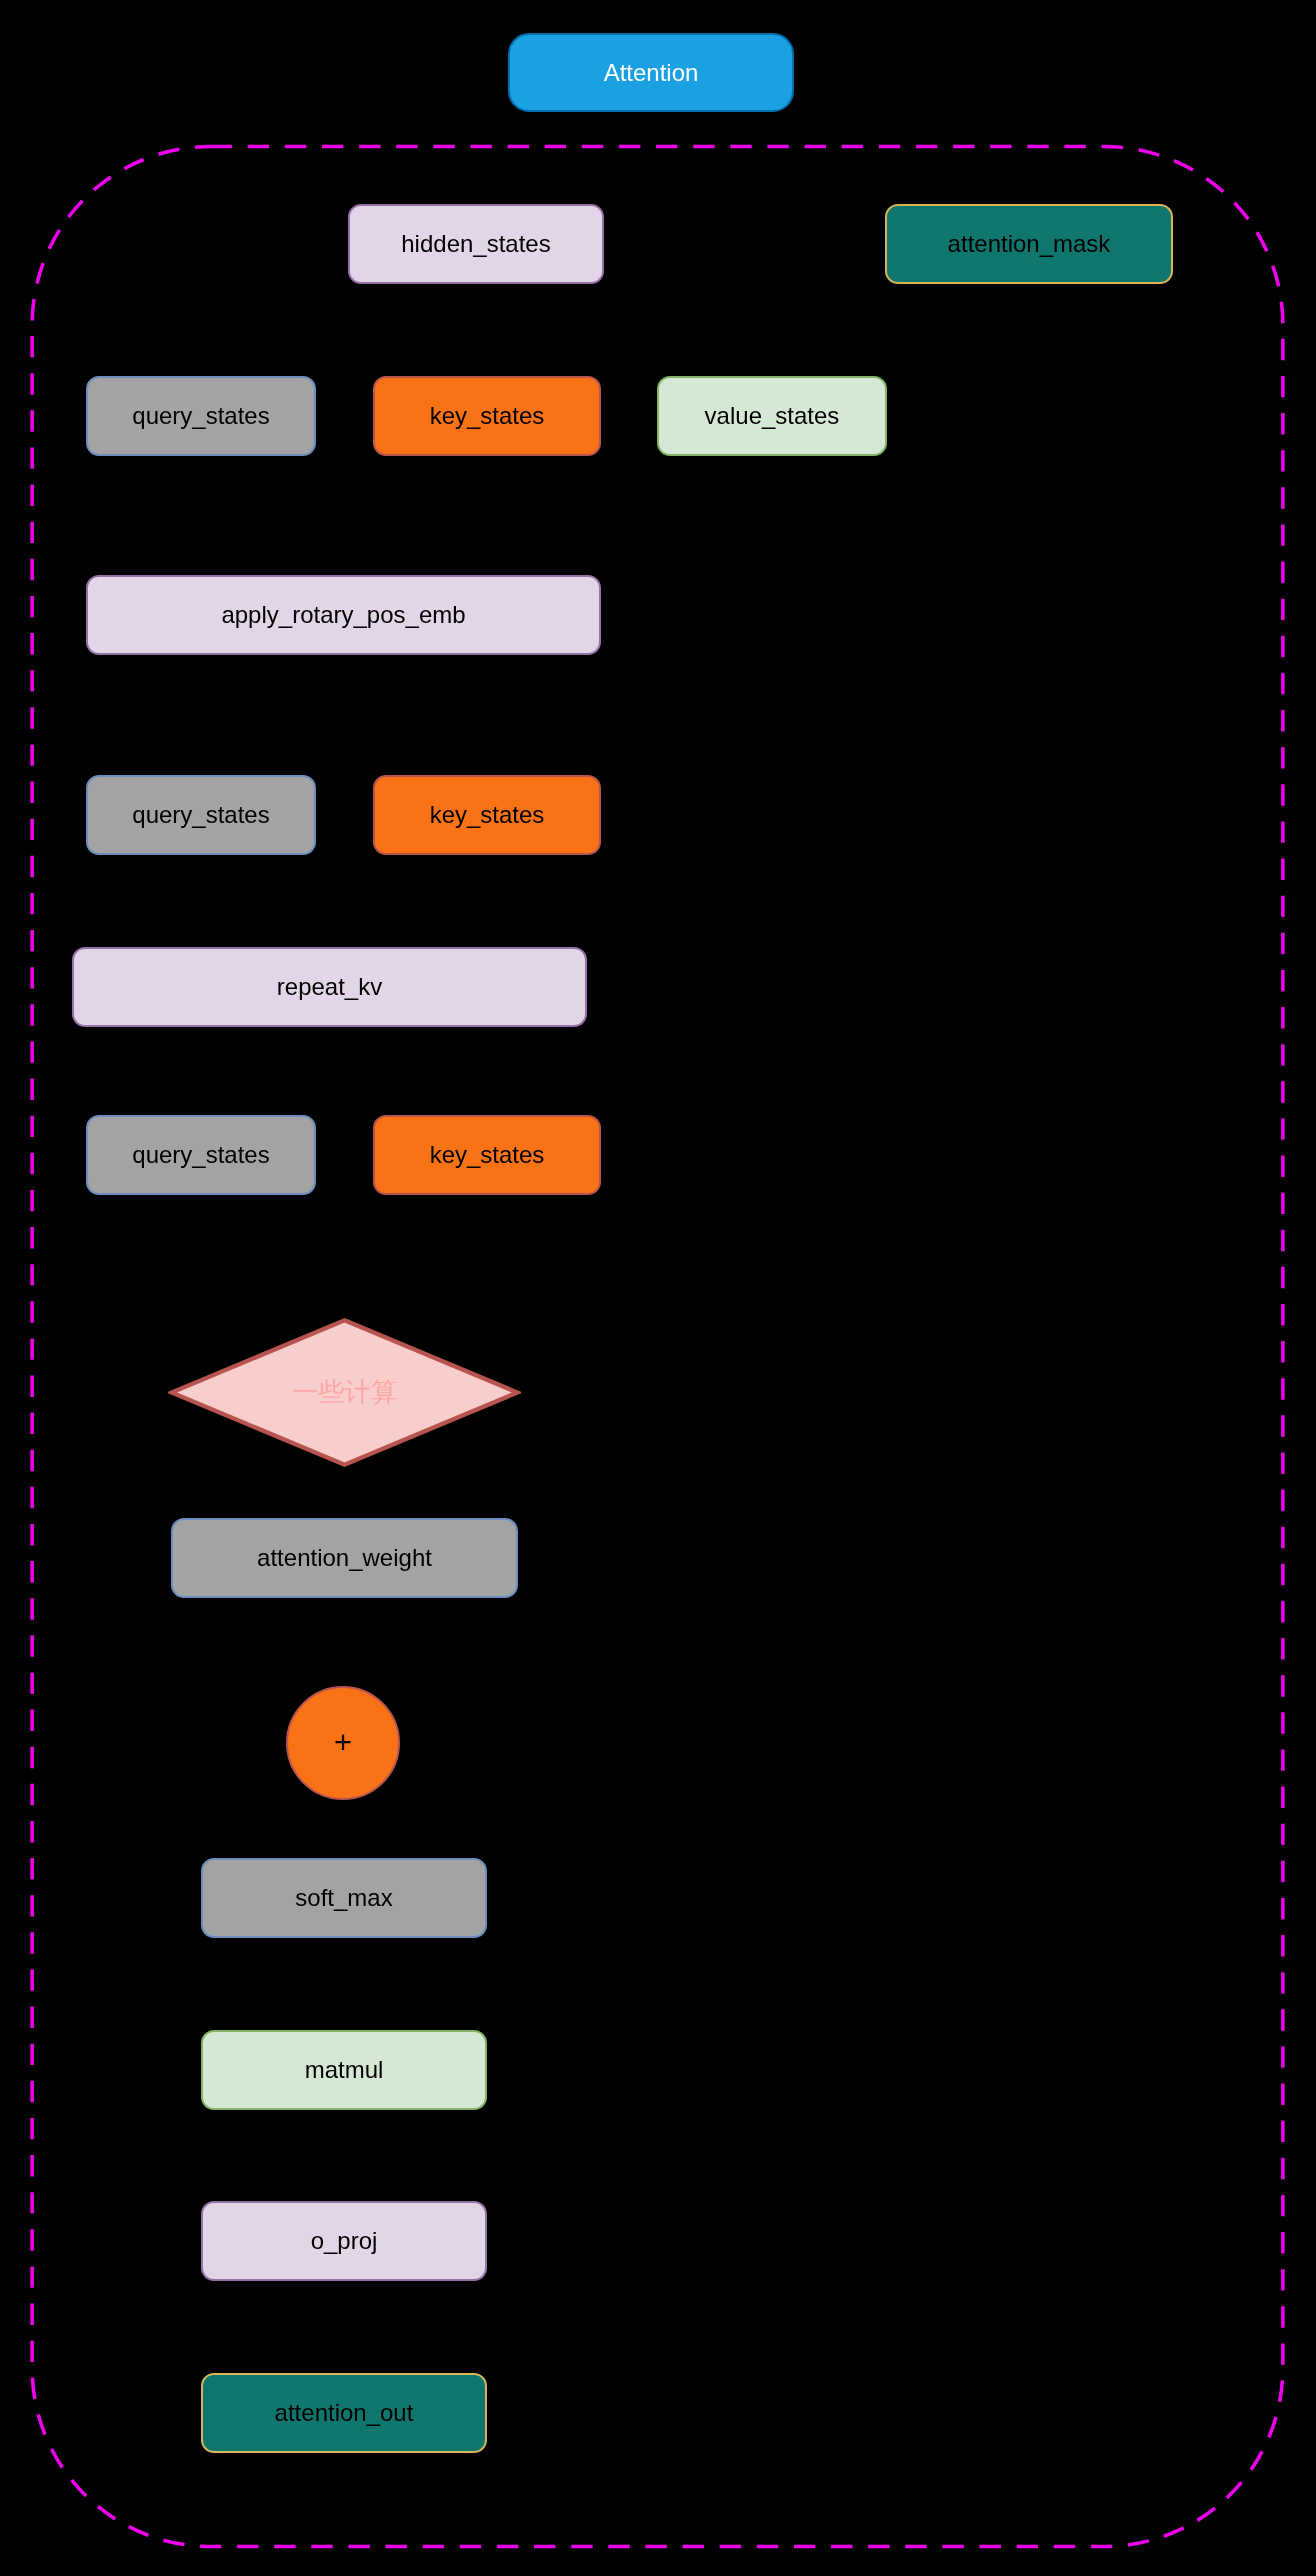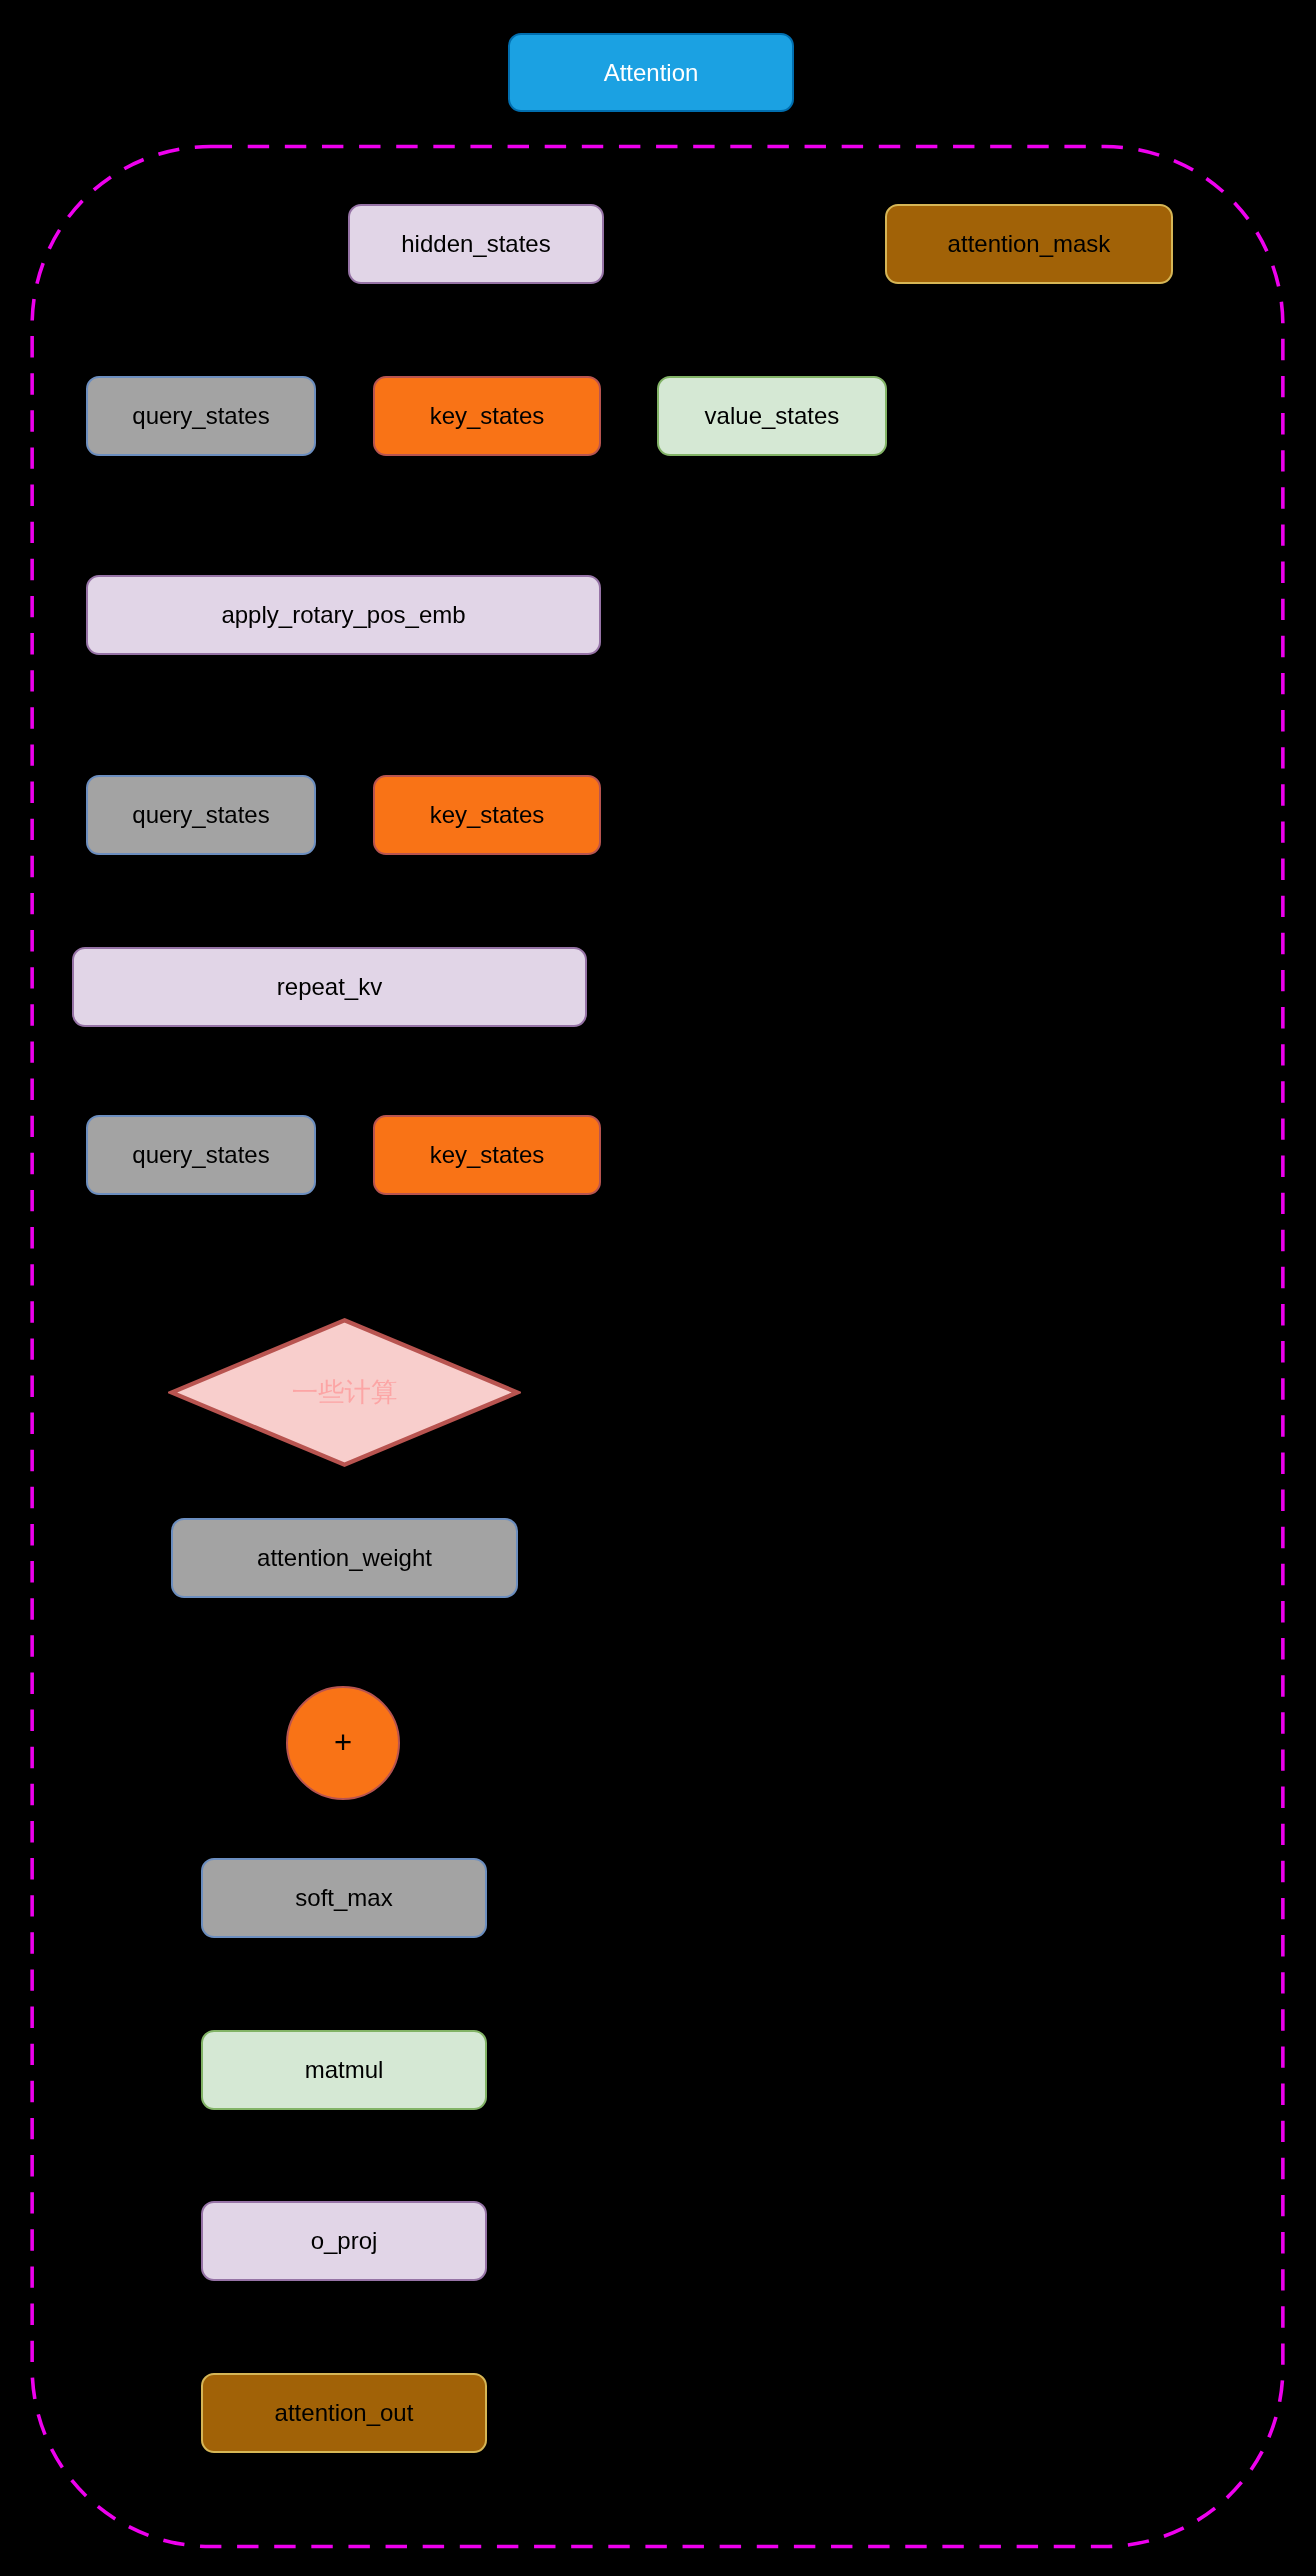--- a/index.html
+++ b/index.html
@@ -24,27 +24,27 @@
     border: 2.1px solid #000;
     border-radius: 13px;
     font-size: 24px;
     color: #000000;
     white-space: nowrap;
   }
   .title-node {
     background: #1BA1E2;
     border-color: #006EAF;
     color: #FFFFFF;
-    border-radius: 13px;
+    border-radius: 21px;
   }
   .purple { background: #E1D5E7; border-color: #9673A6; }
   .blue   { background: #a3a3a3; border-color: #6C8EBF; }
   .red    { background: #f97316; border-color: #B85450; }
   .green  { background: #D5E8D4; border-color: #82B366; }
-  .yellow { background: #a16207; border-color: #D6B656; }
+  .yellow { background: #0f766e; border-color: #D6B656; }
   .circle {
     border-radius: 50%;
     font-size: 31px;
   }
   .boundary {
     position: absolute;
     left: 30px;
     top: 144px;
     width: 1255px;
     height: 2405px;

